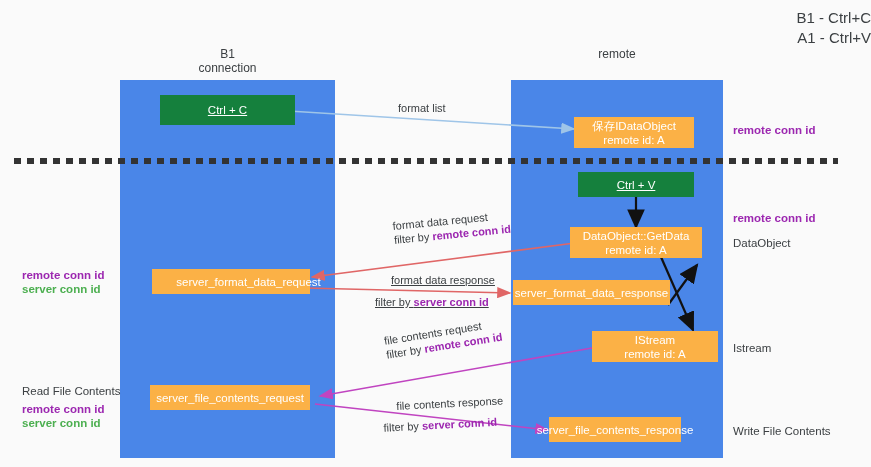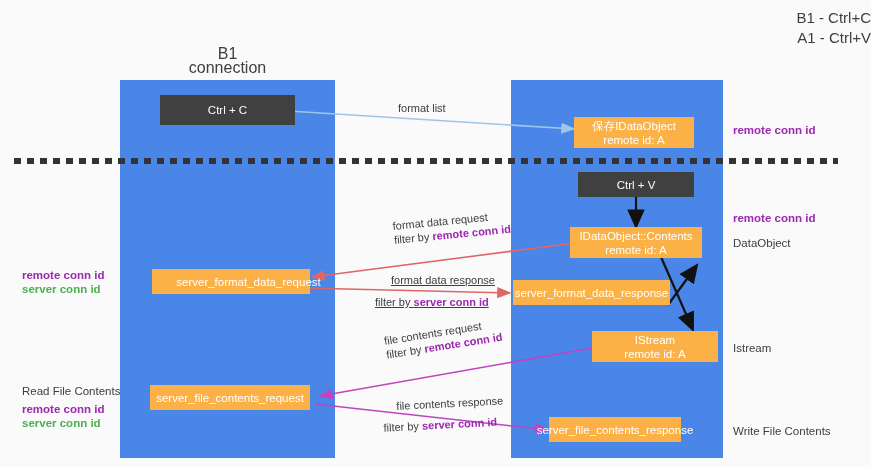--- a/index.html
+++ b/index.html
@@ -27,21 +27,21 @@
     text-align: right;
     font-size: 15px;
     color: #3c4043;
     line-height: 20px;
   }
   #title div { white-space: pre; }
 
   
   .col-head {
     text-align: center;
-    font-size: 16px;
+    font-size: 12px;
     color: #3c4043;
     line-height: 14px;
     top: 47px;
   }
   #head-b1 { left: 120px; width: 215px; }
   #head-a1 { left: 511px; width: 212px; }
 
   
   .lane {
     background: #4a86e8;
@@ -69,21 +69,21 @@
     display: flex;
     flex-direction: column;
     align-items: center;
     justify-content: center;
     color: #ffffff;
     font-size: 11.5px;
     line-height: 14px;
     text-align: center;
     white-space: pre-line;
   }
-  .node.green { background: #404040; }
+  .node.green { background: #15803d; text-decoration: underline; }
   .node.orange { background: #fbb146; }
   .node .l2 { font-size: 11.5px; }
 
   
   .note {
     font-size: 11.5px;
     line-height: 15px;
     color: #3c4043;
     white-space: pre-line;
   }
@@ -115,20 +115,21 @@
   <div id="title" class="abs">
     <div>B1 - Ctrl+C</div>
     <div>A1 - Ctrl+V</div>
   </div>
 
   <div id="head-b1" class="abs col-head">
     <div>B1</div>
     <div>connection</div>
   </div>
   <div id="head-a1" class="abs col-head">
+    <div>remote</div>
   </div>
 
   <div id="lane-b1" class="abs lane"></div>
   <div id="lane-a1" class="abs lane"></div>
 
   <svg id="wires" viewBox="0 0 871 467">
     <defs>
       <marker id="ah-blue" markerWidth="9" markerHeight="7" refX="8" refY="3.5" orient="auto">
         <path d="M0,0 L9,3.5 L0,7 z" fill="#9fc5e8"></path>
       </marker>
@@ -169,21 +170,21 @@
   <div class="abs node orange" style="left:574px; top:117px; width:120px; height:31px;">
     <span>保存IDataObject</span>
     <span class="l2">remote id: A</span>
   </div>
 
   <div class="abs node green" style="left:578px; top:172px; width:116px; height:25px;">
     <span>Ctrl + V</span>
   </div>
 
   <div class="abs node orange" style="left:570px; top:227px; width:132px; height:31px;">
-    <span>IDataObject::Contents</span>
+    <span>DataObject::GetData</span>
     <span class="l2">remote id: A</span>
   </div>
 
   <div class="abs node orange" style="left:152px; top:269px; width:158px; height:25px;padding-left:35px;">
     <span>server_format_data_request</span>
   </div>
 
   <div class="abs node orange" style="left:513px; top:280px; width:157px; height:25px;">
     <span>server_format_data_response</span>
   </div>

